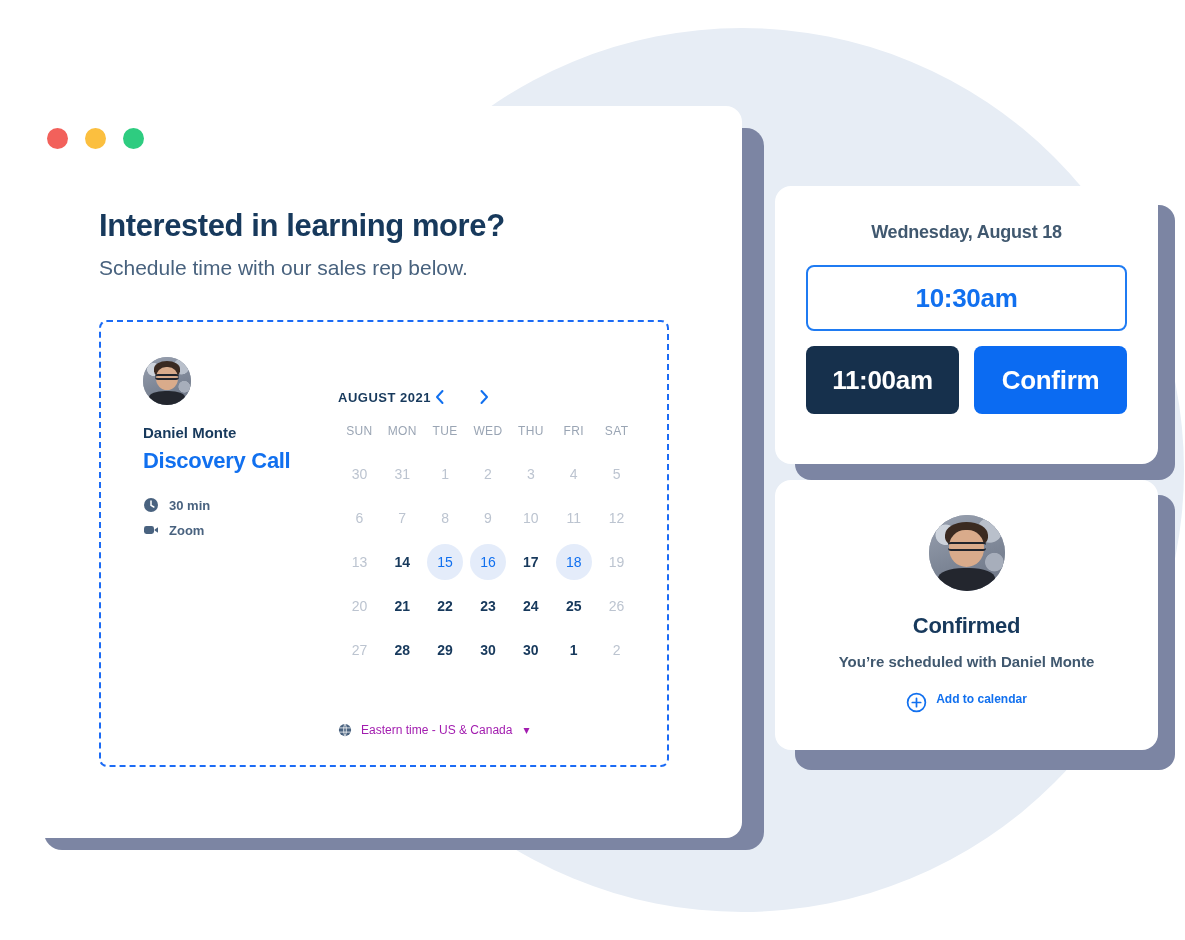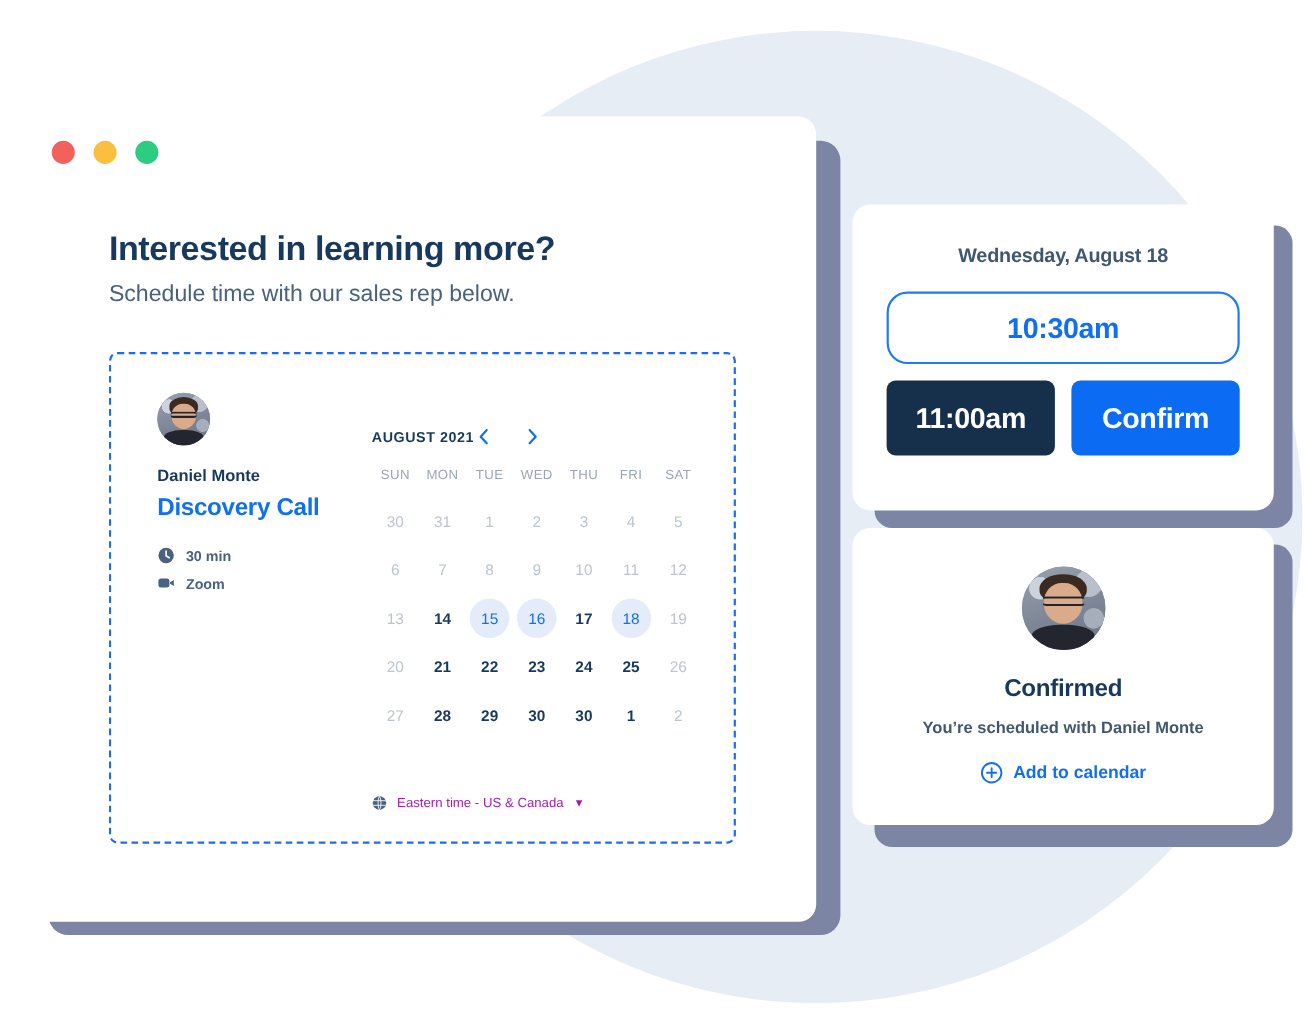--- a/index.html
+++ b/index.html
@@ -161,21 +161,21 @@
   }
   .card-slots { top: 186px; height: 278px; }
   .card-conf  { top: 480px; height: 270px; }
 
   .slot-date {
     text-align: center; font-size: 18px; font-weight: bold;
     color: #40586f; padding-top: 36px; letter-spacing: -0.2px;
   }
   .slots { padding: 22px 31px 0 31px; }
   .slot-primary {
-    width: 100%; height: 66px; border-radius: 19px;
+    width: 100%; height: 66px; border-radius: 8px;
     border: 2px solid #1f7bf2; background: #ffffff;
     color: #1170ef; font-size: 26px; font-weight: bold;
     font-family: "Liberation Sans", sans-serif;
     display: flex; align-items: center; justify-content: center;
     cursor: pointer; letter-spacing: -0.3px;
   }
   .slot-row { display: flex; gap: 15px; margin-top: 15px; }
   .slot-dark, .slot-confirm {
     flex: 1; height: 68px; border-radius: 8px; border: none;
     font-size: 26px; font-weight: bold; color: #ffffff;
@@ -189,22 +189,22 @@
   .conf-inner { padding-top: 35px; text-align: center; }
   .conf-avatar-wrap { display: flex; justify-content: center; }
   .conf-title {
     margin-top: 22px; font-size: 22px; font-weight: bold; color: #17395c;
     letter-spacing: -0.3px;
   }
   .conf-sub {
     margin-top: 14px; font-size: 15px; font-weight: bold; color: #40586f;
   }
   .conf-link {
-    margin-top: 22px; display: flex; align-items: center; justify-content: center;
-    gap: 9px; font-size: 16px; font-weight: bold; color: #1170ef; cursor: pointer;
+    margin-top: 22px; display: flex; align-items: flex-start; justify-content: center;
+    gap: 9px; font-size: 12px; font-weight: bold; color: #1170ef; cursor: pointer;
   }
 </style>
 </head>
 <body>
 
 <div class="stage">
 
   <div class="bg-circle"></div>
 
   <div class="shadow-block sh-window"></div>

